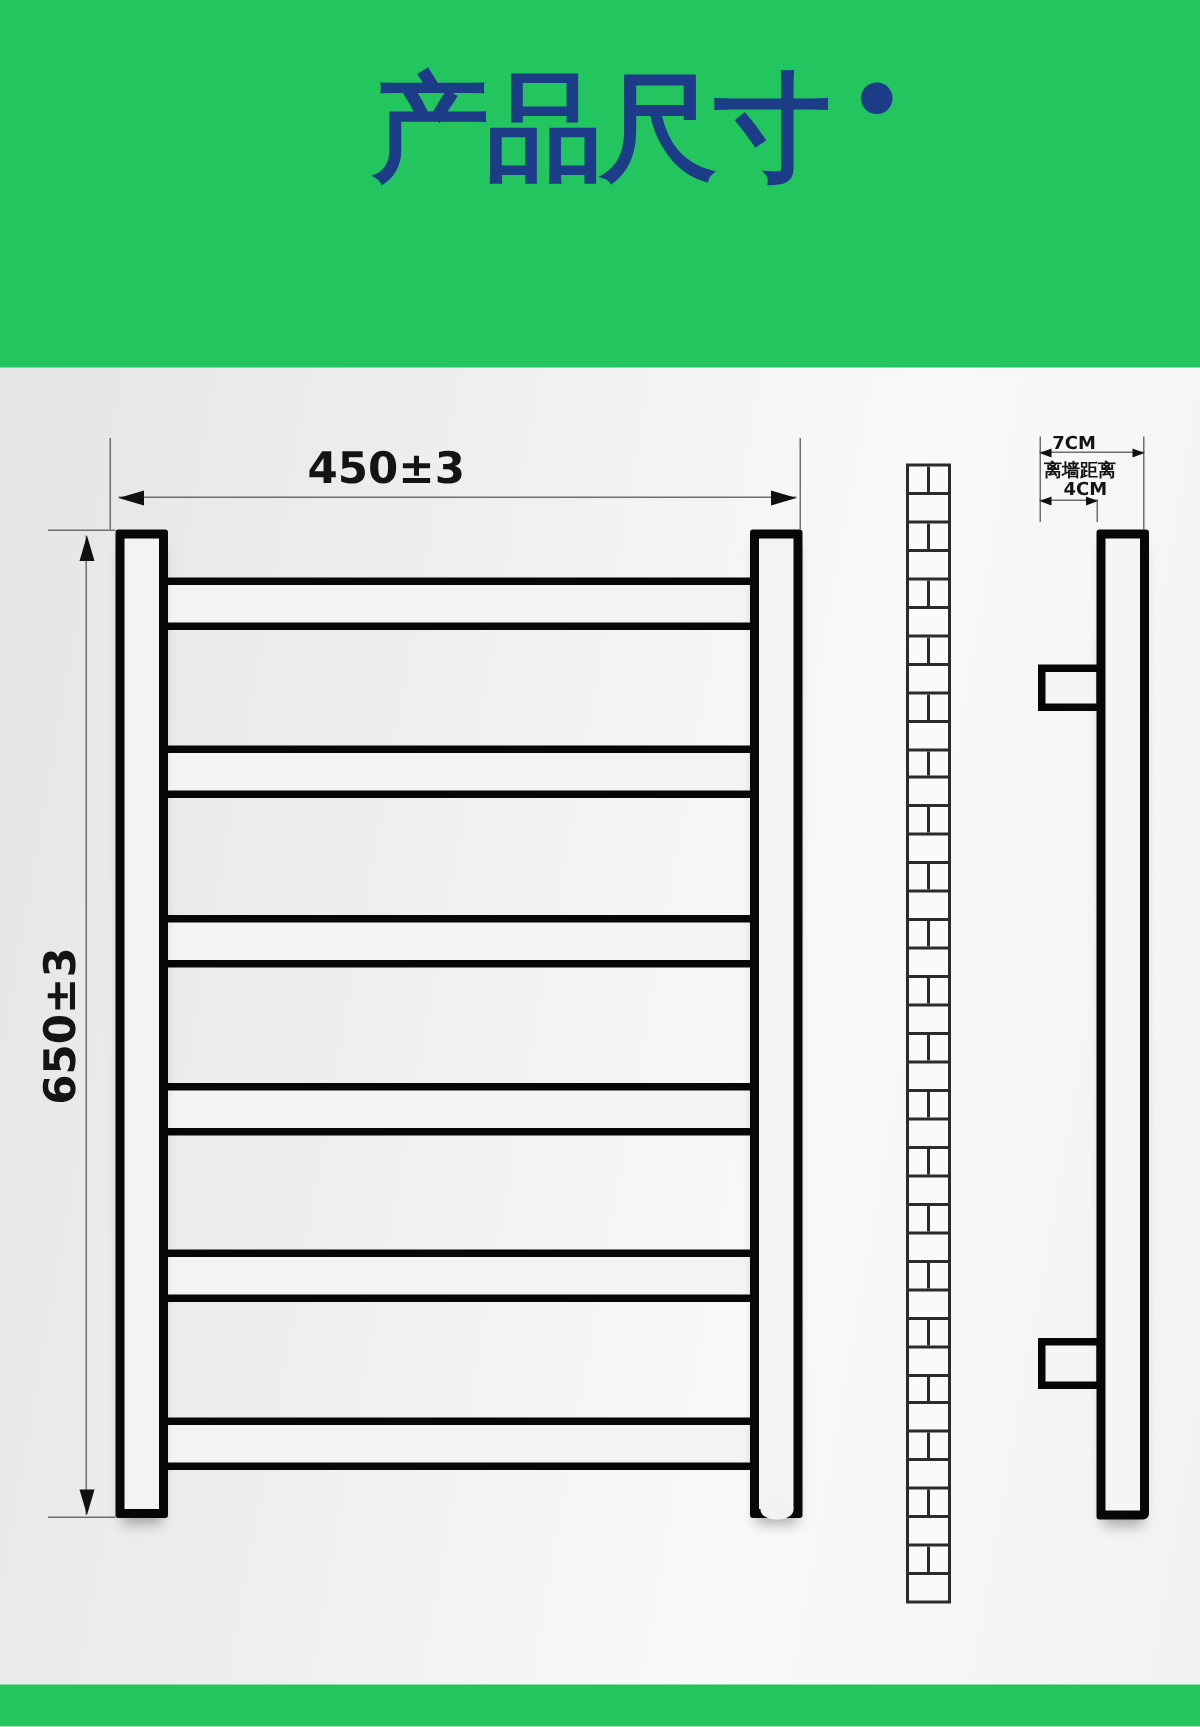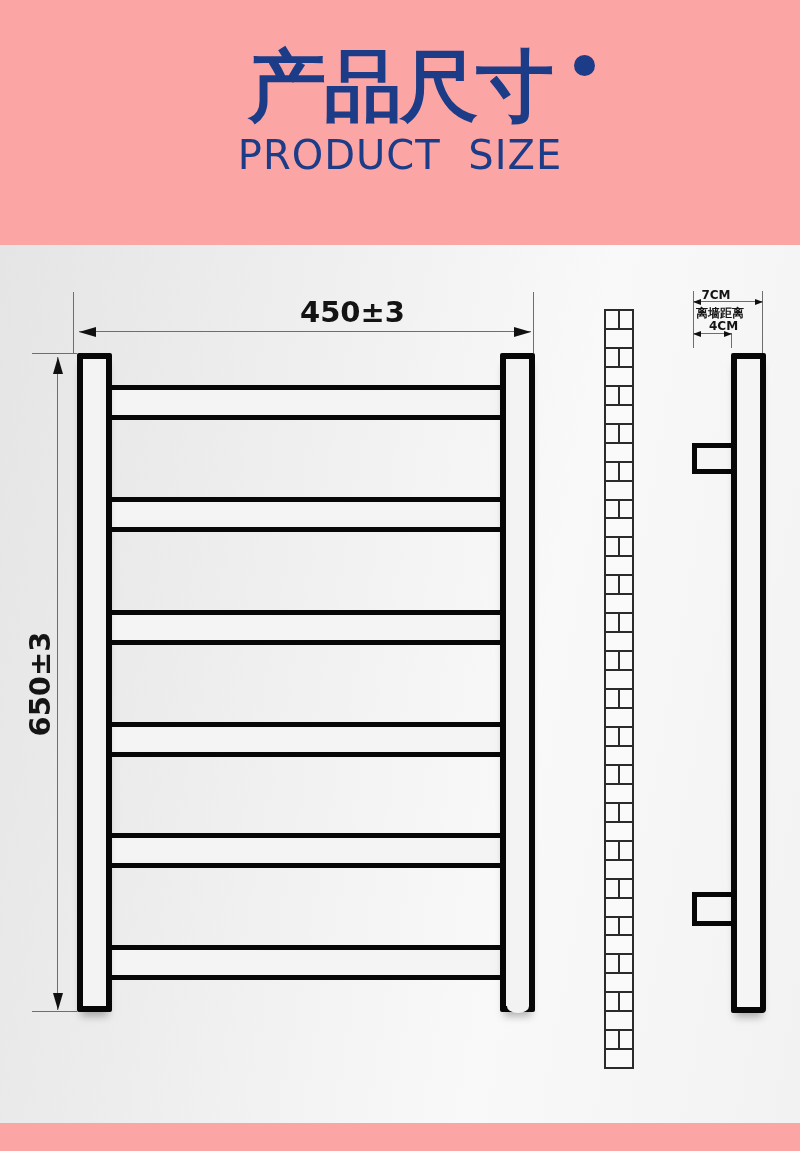--- a/index.html
+++ b/index.html
@@ -1,18 +1,18 @@
 <!DOCTYPE html>
 <html><head>
 <meta charset="utf-8">
 <style>
   html,body{margin:0;padding:0;background:#fff;}
   .screen{
     position:relative;width:800px;height:1151px;overflow:hidden;
-    background:#fca5a5;
+    background:#22c55e;
     font-family:"DejaVu Sans","Liberation Sans",sans-serif;
     text-decoration:underline;
   }
   
   .header{position:absolute;left:0;top:0;width:800px;height:245px;text-align:center;}
   .title-cn{
     position:absolute;left:0;top:44px;width:800px;
     font-size:78px;font-weight:900;line-height:1.1;letter-spacing:-2px;
   }
   .title-dot{position:absolute;left:574px;top:55px;width:21px;height:21px;border-radius:50%;}
@@ -74,33 +74,32 @@
   .small-dim{font-size:12px;font-weight:bold;color:#141414;position:absolute;white-space:nowrap;line-height:1;}
 </style>
 </head>
 <body>
 
 <div class="screen">
 
   <div class="header">
     <div class="title-cn" style="color: rgb(28, 60, 136);">产品尺寸</div>
     <span class="title-dot" style="background: rgb(28, 60, 136);"></span>
-    <div class="title-en" style="color: rgb(28, 60, 136);">PRODUCT SIZE</div>
   </div>
 
   <div class="panel"></div>
 
   <div>
 
     <div class="dline" style="left:73px;top:292px;width:1px;height:61px;"></div>
     <div class="dline" style="left:533px;top:292px;width:1px;height:61px;"></div>
     <div class="dline" style="left:79px;top:331px;width:452px;height:1px;"></div>
     <div class="arr arr-left" style="left:79px;top:327px;"></div>
     <div class="arr arr-right" style="left:514px;top:327px;"></div>
-    <div class="dim-text" style="left:205px;top:295px;width:200px;text-align:right;font-size:29px;">450±3</div>
+    <div class="dim-text" style="left:205px;top:295px;width:200px;text-align:left;font-size:29px;">450±3</div>
 
     <div class="dline" style="left:32px;top:353px;width:45px;height:1px;"></div>
     <div class="dline" style="left:32px;top:1011px;width:45px;height:1px;"></div>
     <div class="dline" style="left:57px;top:357px;width:1px;height:653px;"></div>
     <div class="arr arr-up" style="left:53px;top:357px;"></div>
     <div class="arr arr-down" style="left:53px;top:993px;"></div>
     <div class="dim-text" style="left:-60px;top:667px;width:200px;text-align:center;font-size:29px;transform:rotate(-90deg);">650±3</div>
 
     <div class="post" style="left:77px;"></div>
     <div class="post" style="left:500px;">

